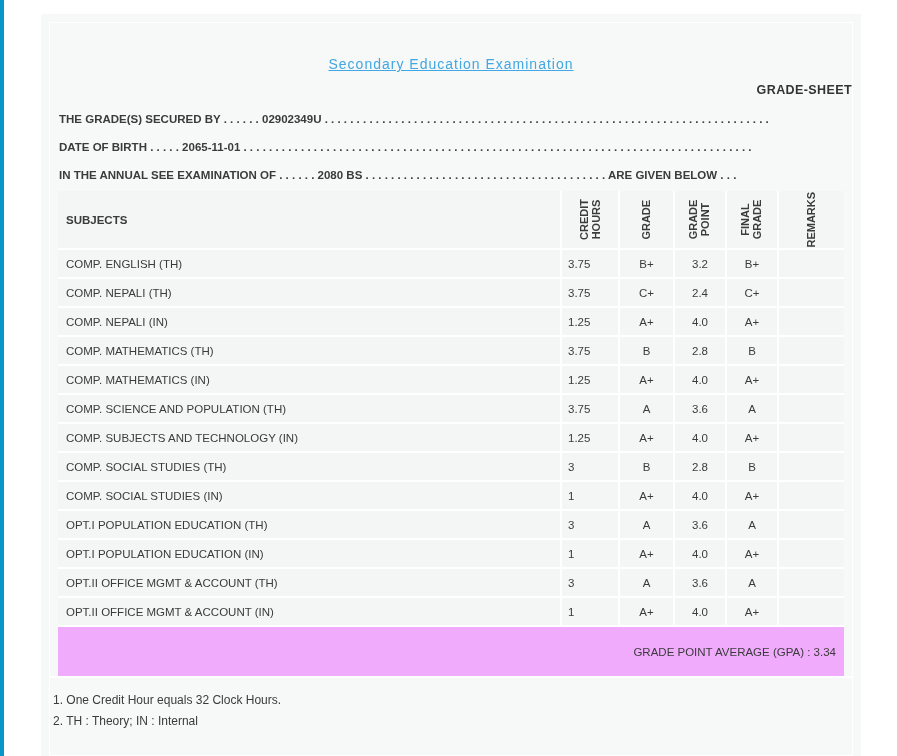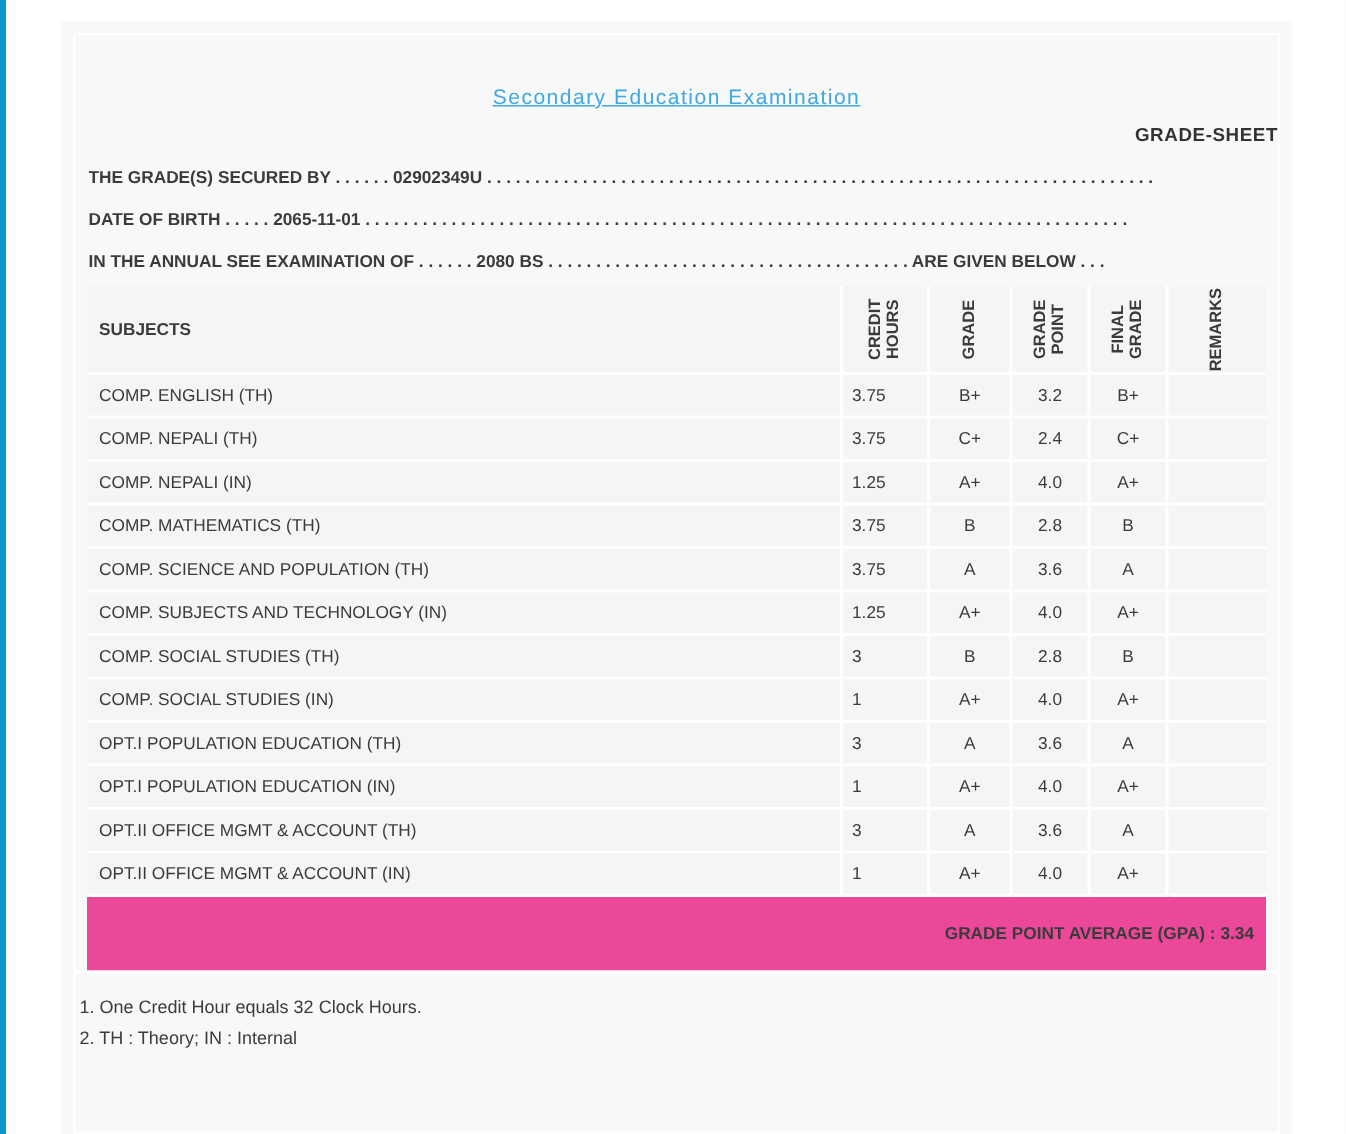--- a/index.html
+++ b/index.html
@@ -88,22 +88,22 @@
   .grades tbody td.c-subject { text-align: left; padding-left: 8px; }
   .grades tbody td.c-credit  { text-align: left; padding-left: 6px; }
   .grades tbody td.c-grade,
   .grades tbody td.c-point,
   .grades tbody td.c-final   { text-align: center; }
   .grades tfoot td {
     border: none;
     height: 50px;
     text-align: right;
     padding-right: 8px;
-    font-weight: bold;
-    background: #ec4899;
+    font-weight: normal;
+    background: #f0abfc;
   }
   .notes {
     border-top: 2px solid #ffffff;
     padding: 12px 0 0 3px;
   }
   .note-line {
     font-size: 12px;
     line-height: 21px;
     color: #3b3b3b;
     white-space: nowrap;
@@ -196,20 +196,28 @@
   </tr>
           <tr>
     <td class="c-subject">COMP. MATHEMATICS (TH)</td>
     <td class="c-credit">3.75</td>
     <td class="c-grade">B</td>
     <td class="c-point">2.8</td>
     <td class="c-final">B</td>
     <td class="c-remarks"></td>
   </tr>
           <tr>
+    <td class="c-subject">COMP. MATHEMATICS (IN)</td>
+    <td class="c-credit">1.25</td>
+    <td class="c-grade">A+</td>
+    <td class="c-point">4.0</td>
+    <td class="c-final">A+</td>
+    <td class="c-remarks"></td>
+  </tr>
+          <tr>
     <td class="c-subject">COMP. SCIENCE AND POPULATION (TH)</td>
     <td class="c-credit">3.75</td>
     <td class="c-grade">A</td>
     <td class="c-point">3.6</td>
     <td class="c-final">A</td>
     <td class="c-remarks"></td>
   </tr>
           <tr>
     <td class="c-subject">COMP. SUBJECTS AND TECHNOLOGY (IN)</td>
     <td class="c-credit">1.25</td>

